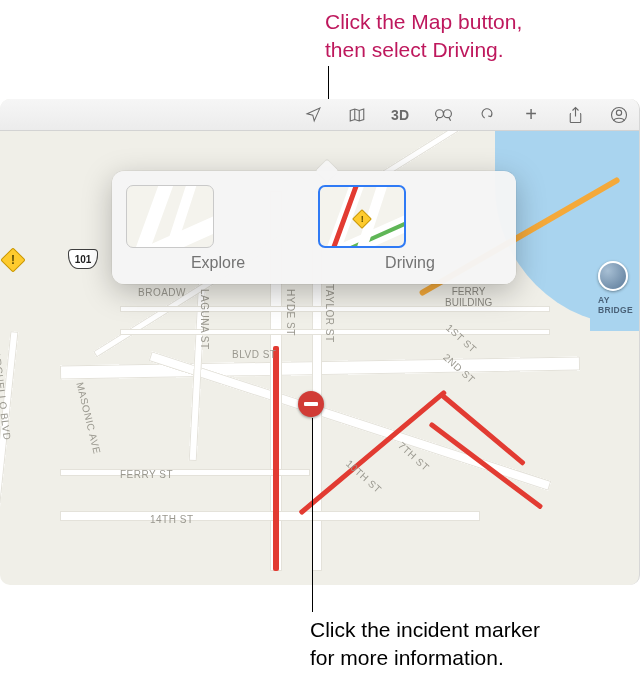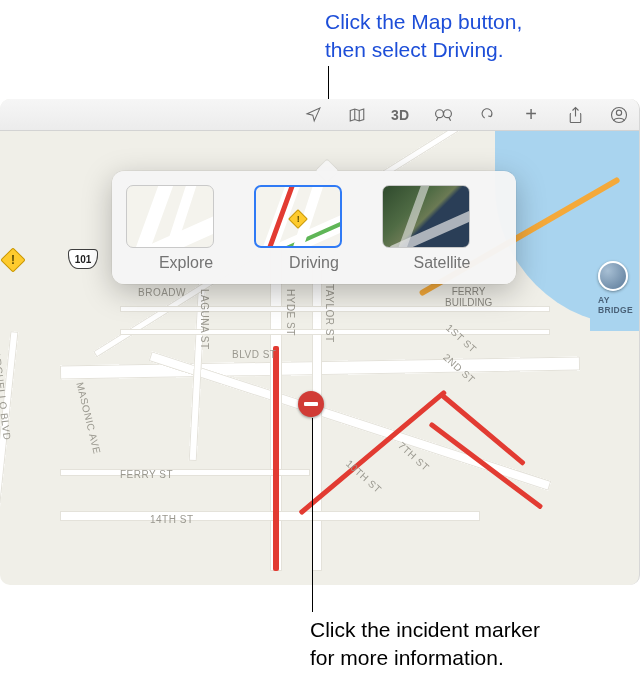--- a/index.html
+++ b/index.html
@@ -14,21 +14,21 @@
   }
 
   
   .annotation-top {
     position: absolute;
     left: 325px;
     top: 8px;
     font-size: 21px;
     line-height: 1.35;
     width: 300px;
-    color: #1d4ed8;
+    color: #be185d;
   }
   .leader-top {
     position: absolute;
     left: 328px;
     top: 66px;
     width: 1px;
     height: 42px;
     background: #000;
   }
 
@@ -320,27 +320,20 @@
             <div class="t-red" style="left:22px;top:-8px;width:5px;height:78px;transform:rotate(20deg);"></div>
             <div class="t-road" style="left:46px;top:-6px;width:10px;height:78px;transform:rotate(18deg);"></div>
             <div class="t-haz" style="left:35px;top:25px;">
                 <span>!</span>
               </div>
           </div>
           <div class="mode-label">Driving</div>
         </div>
 
 
-        <div class="mode-item">
-          <div class="mode-thumb t-sat">
-            <div style="position:absolute;left:4px;top:42px;width:90px;height:10px;background:rgba(230,230,230,.7);transform:rotate(-24deg);border-radius:3px;"></div>
-            <div style="position:absolute;left:26px;top:-6px;width:8px;height:78px;background:rgba(230,230,230,.6);transform:rotate(20deg);border-radius:3px;"></div>
-          </div>
-          <div class="mode-label">Satellite</div>
-        </div>
 
       </div>
 
     </div>
 
   </div>
 </div>
 
 <div class="leader-bottom"></div>
 <div class="annotation-bottom" style="white-space:pre-line;">Click the incident marker

